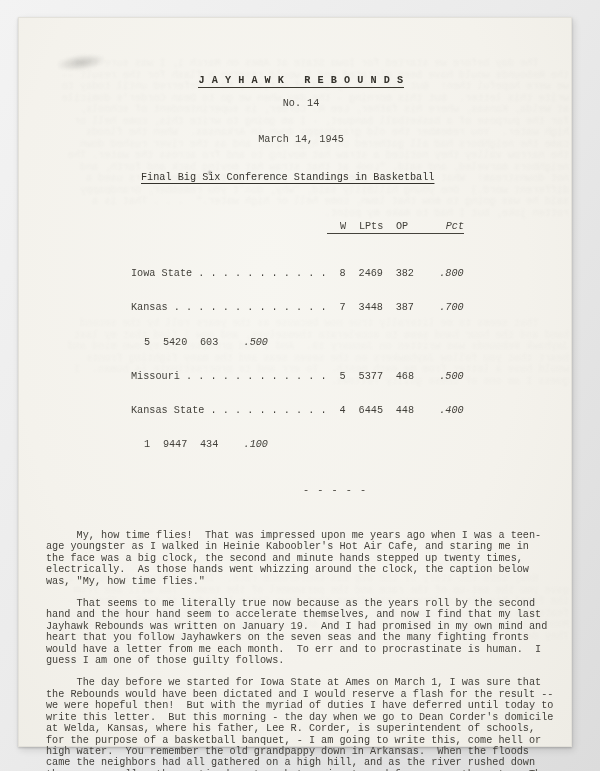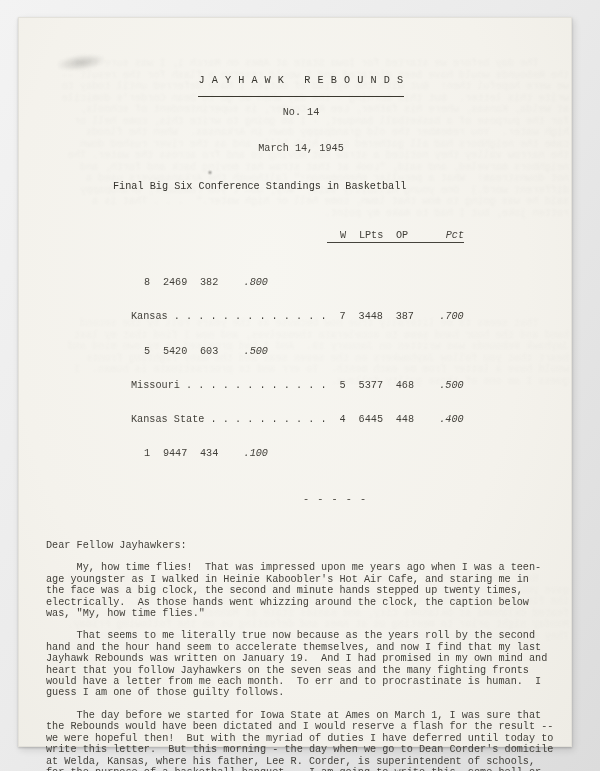--- a/index.html
+++ b/index.html
@@ -15,27 +15,27 @@
     border:1px solid #e3e1da;box-sizing:border-box;
   }
   .content{
     position:relative;z-index:2;
     padding:57px 15px 0 27px;
     color:#413f39;font-size:10.2px;line-height:11.4px;
   }
   .masthead{text-align:center;}
   .m-title{
     display:inline-block;color:#34322c;letter-spacing:.5px;
-    border-bottom:1.3px solid #3a382f;padding-bottom:10px;white-space:pre;
+    border-bottom:1.3px solid #3a382f;padding-bottom:1px;white-space:pre;font-weight:bold;
   }
   .m-issue{margin-top:10px;}
   .m-date{margin-top:24px;}
   .standings-heading{
-    margin-top:27px;margin-left:67px;color:#34322c;
-    text-underline-offset:2.5px;white-space:pre;
+    margin-top:27px;margin-left:95px;color:#34322c;
+    text-decoration:underline;text-underline-offset:2.5px;white-space:pre;
   }
   .standings{margin-top:15px;margin-left:85px;white-space:pre;}
   .srow{display:flex;}
   .cell{display:inline-block;white-space:pre;}
   .c-teamlead{white-space:pre;}
   .hgroup{display:inline-flex;border-bottom:1.2px solid #45433c;}
   .sp32{width:196px;}
   .c3{width:19px;text-align:right;}
   .c5{width:31px;text-align:left;}
   .c6{width:37px;text-align:right;font-style:italic;}
@@ -105,42 +105,41 @@
     </div>
 
     <div class="standings-heading">Final Big Six Conference Standings in Basketball</div>
 
     <div class="standings">
       <div class="srow">
         <span class="cell sp32"></span><span class="hgroup"><span class="cell c3">W</span><span class="cell c3">L</span><span class="cell c5">Pts</span><span class="cell c5">OP</span><span class="cell c6">Pct</span></span>
       </div>
 
       <div class="srow">
-        <span class="cell c3">8</span><span class="cell c3">2</span><span class="cell c5">469</span><span class="cell c5">382</span><span class="cell c6">.800</span>
+        <span class="cell c-teamlead"><span>Iowa State</span><span> . . . . . . . . . . .</span></span><span class="cell c3">8</span><span class="cell c3">2</span><span class="cell c5">469</span><span class="cell c5">382</span><span class="cell c6">.800</span>
       </div>
       <div class="srow">
         <span class="cell c-teamlead"><span>Kansas</span><span> . . . . . . . . . . . . .</span></span><span class="cell c3">7</span><span class="cell c3">3</span><span class="cell c5">448</span><span class="cell c5">387</span><span class="cell c6">.700</span>
       </div>
       <div class="srow">
         <span class="cell c3">5</span><span class="cell c3">5</span><span class="cell c5">420</span><span class="cell c5">603</span><span class="cell c6">.500</span>
       </div>
       <div class="srow">
         <span class="cell c-teamlead"><span>Missouri</span><span> . . . . . . . . . . . .</span></span><span class="cell c3">5</span><span class="cell c3">5</span><span class="cell c5">377</span><span class="cell c5">468</span><span class="cell c6">.500</span>
       </div>
       <div class="srow">
         <span class="cell c-teamlead"><span>Kansas State</span><span> . . . . . . . . . .</span></span><span class="cell c3">4</span><span class="cell c3">6</span><span class="cell c5">445</span><span class="cell c5">448</span><span class="cell c6">.400</span>
       </div>
       <div class="srow">
         <span class="cell c3">1</span><span class="cell c3">9</span><span class="cell c5">447</span><span class="cell c5">434</span><span class="cell c6">.100</span>
       </div>
 
       <div class="sep">- - - - -</div>
     </div>
 
-    <div class="salutation">Dear Fellow Jayhawkers:</div>
 
     <div class="para">     My, how time flies!  That was impressed upon me years ago when I was a teen-
 age youngster as I walked in Heinie Kaboobler's Hot Air Cafe, and staring me in
 the face was a big clock, the second and minute hands stepped up twenty times,
 electrically.  As those hands went whizzing around the clock, the caption below
 was, "My, how time flies."</div>
     <div class="para">     That seems to me literally true now because as the years roll by the second
 hand and the hour hand seem to accelerate themselves, and now I find that my last
 Jayhawk Rebounds was written on January 19.  And I had promised in my own mind and
 heart that you follow Jayhawkers on the seven seas and the many fighting fronts

